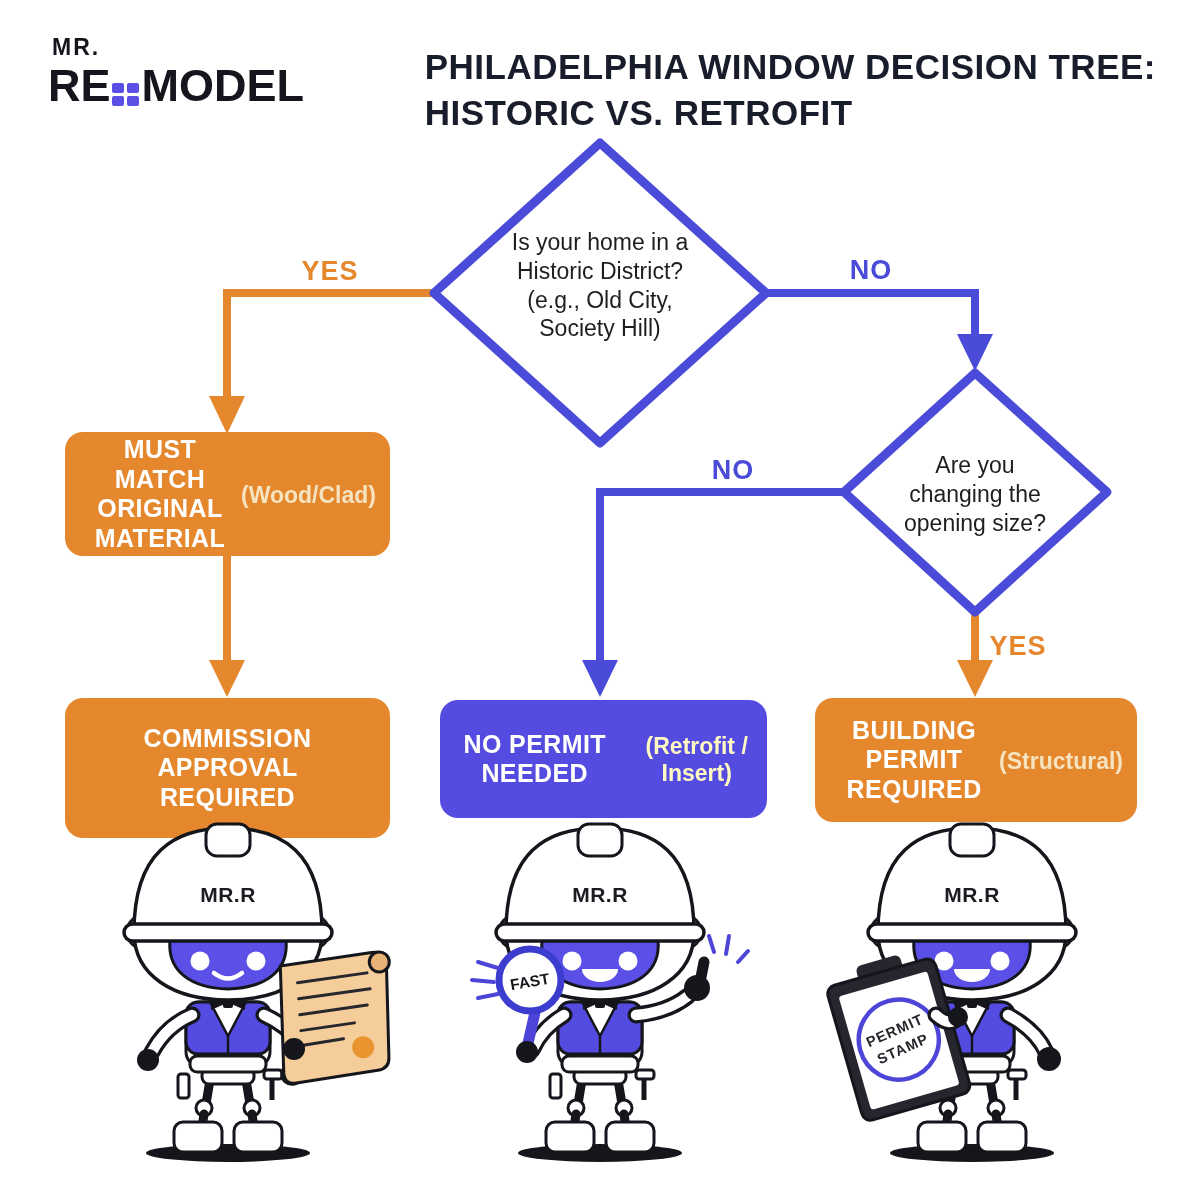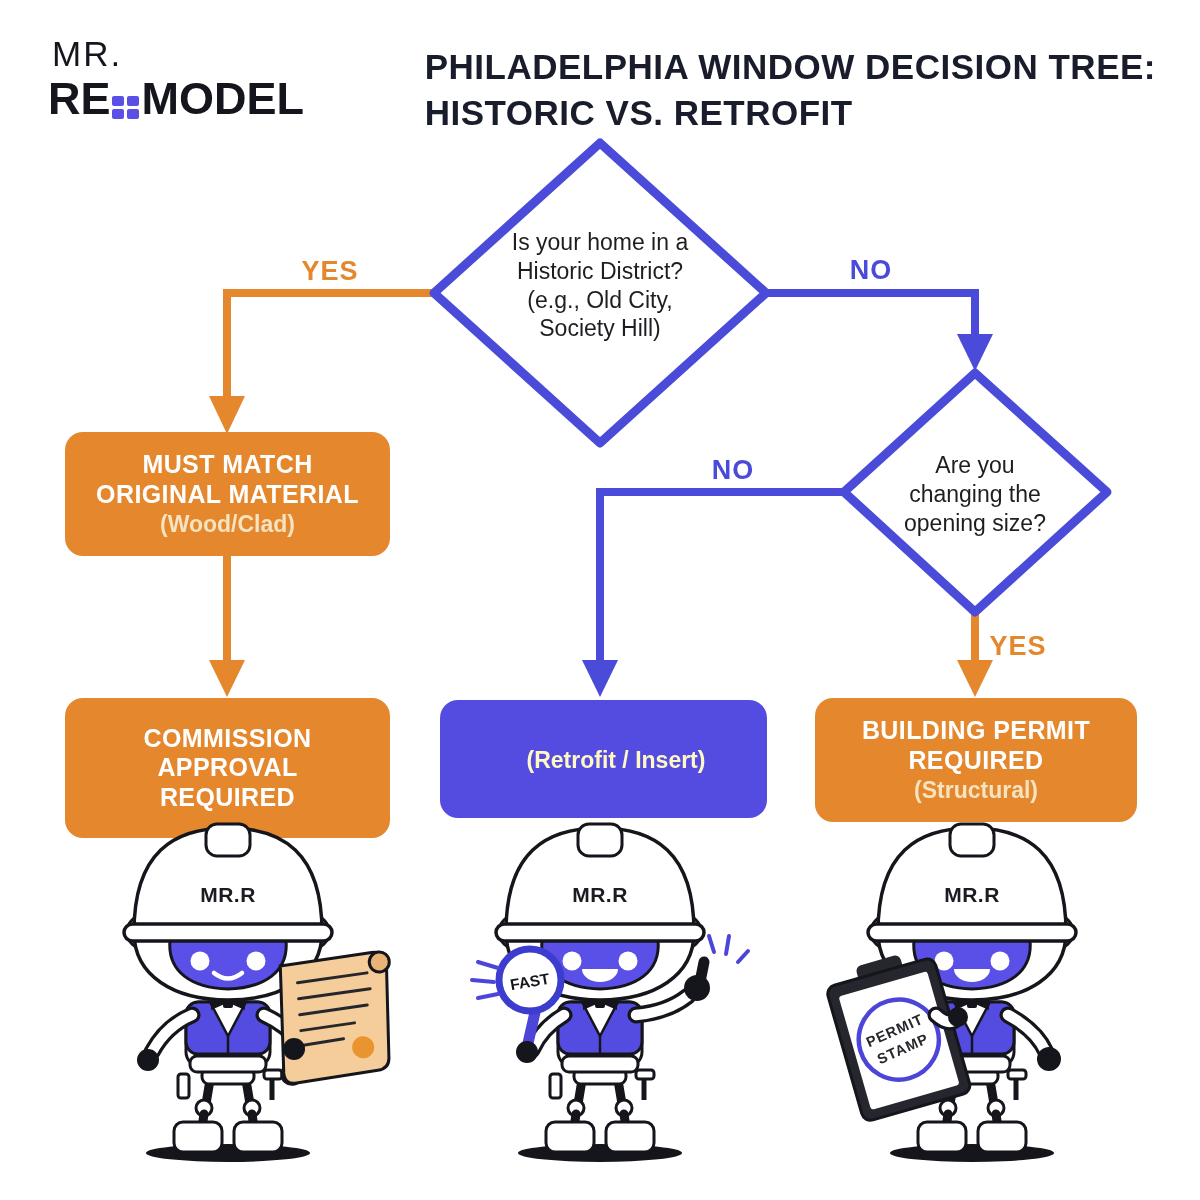--- a/index.html
+++ b/index.html
@@ -5,21 +5,21 @@
   :root{
     --orange:#E5872D; --purple-line:#4B4BD9; --purple-box:#544CE0;
     --navy:#191C2B; --cream:#F6E3C0; --robot-face:#5A50E8; --scroll-tan:#F5CD9B;
   }
   *{box-sizing:border-box; margin:0; padding:0;}
   body{background:#fff; font-family:"Liberation Sans", sans-serif;}
   .canvas{position:relative; width:1200px; height:1200px; background:#fff; overflow:hidden;}
 
   
   .logo{position:absolute; left:48px; top:34px; color:#15161d;}
-  .logo-mr{font-size:35px; font-weight:400; letter-spacing:2px; margin-left:4px;}
+  .logo-mr{font-size:23px; font-weight:700; letter-spacing:2px; margin-left:4px;}
   .logo-main{display:flex; align-items:flex-end; font-size:45px; font-weight:900; letter-spacing:0px; line-height:1; margin-top:2px;}
   .logo-win{display:inline-grid; grid-template-columns:12px 12px; grid-template-rows:10px 10px; gap:3px; margin:0 3px 2px 1px;}
   .logo-win i{background:#5B50E6; border-radius:2px;}
   .title{position:absolute; right:44px; top:44px; font-size:35px; line-height:1.32;
          font-weight:800; color:var(--navy); letter-spacing:0.5px; white-space:pre-line;}
 
   
   svg.flow{position:absolute; left:0; top:0;}
   .e-o{stroke:var(--orange); stroke-width:8; fill:none;}
   .a-o{fill:var(--orange);}
@@ -33,21 +33,21 @@
   .d1-head{font-size:26px; font-weight:800; margin-bottom:2px;}
   .d1-body{font-size:23px; font-weight:500; line-height:1.25; white-space:pre-line;}
   .d2{left:975px; top:451px; width:220px; font-size:23px; font-weight:500; line-height:1.25; white-space:pre-line;}
 
   
   .edge-label{position:absolute; transform:translate(-50%,-50%); font-size:27px; font-weight:800; letter-spacing:1px;}
   .lbl-o{color:var(--orange);}
   .lbl-p{color:var(--purple-line);}
 
   
-  .obox{position:absolute; border-radius:18px; display:flex; flex-direction:column; align-items:center;
+  .obox{position:absolute; border-radius:18px; display:flex; flex-direction:row; align-items:center;
         justify-content:center; text-align:center; padding:8px 14px;}
   .obox.orange{background:var(--orange);}
   .obox.purple{background:var(--purple-box);}
   .obox .btitle{font-size:25px; font-weight:800; color:#fff; line-height:1.18; letter-spacing:0.4px; white-space:pre-line;}
   .obox.orange .bsub{font-size:23px; font-weight:600; color:var(--cream); margin-top:2px;}
   .obox.purple .bsub{font-size:23px; font-weight:700; color:#fef9c3; margin-top:2px;margin-left:25px;}
   .box-a{left:65px;  top:432px; width:325px; height:124px;}
   .box-b{left:65px;  top:698px; width:325px; height:140px;}
   .box-c{left:440px; top:700px; width:327px; height:118px;}
   .box-d{left:815px; top:698px; width:322px; height:124px;justify-content:center;}
@@ -184,20 +184,21 @@
     <div class="btitle">MUST MATCH
 ORIGINAL MATERIAL</div>
     <div class="bsub">(Wood/Clad)</div>
   </div>
   <div class="obox orange box-b">
     <div class="btitle">COMMISSION
 APPROVAL
 REQUIRED</div>
   </div>
   <div class="obox purple box-c">
+    <div class="btitle">NO PERMIT NEEDED</div>
     <div class="bsub">(Retrofit / Insert)</div>
   </div>
   <div class="obox orange box-d">
     <div class="btitle">BUILDING PERMIT
 REQUIRED</div>
     <div class="bsub">(Structural)</div>
   </div>
 
   <div class="robot r1">
     <svg viewBox="0 0 340 352" width="340" height="352">

